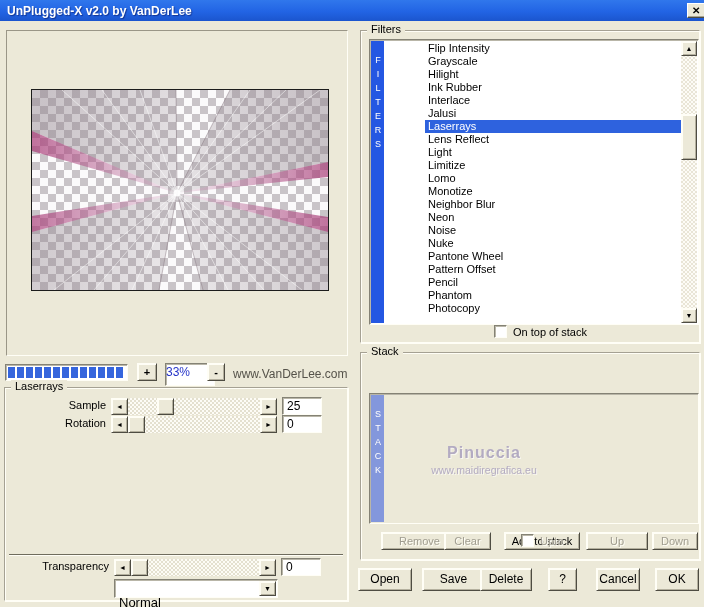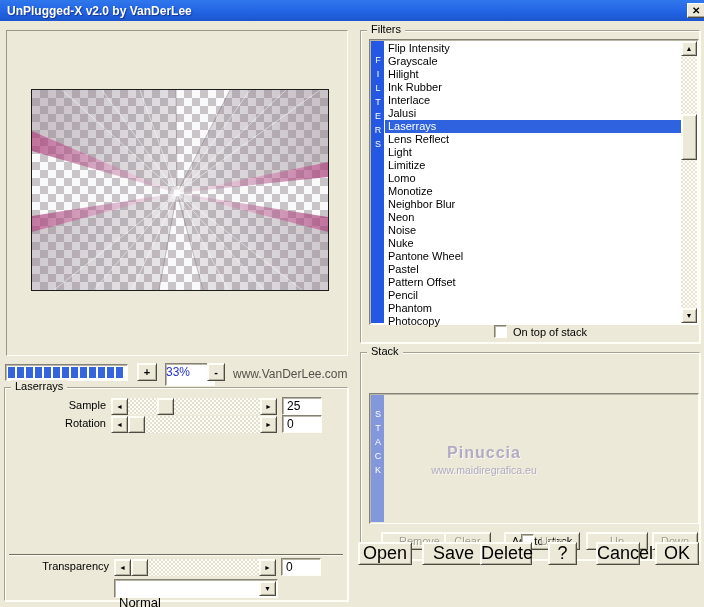--- a/index.html
+++ b/index.html
@@ -58,21 +58,21 @@
   .combo{position:absolute;left:109px;top:191px;width:164px;height:19px;background:#fff;}
   .combo .combo-text{position:absolute;left:4px;top:15px;line-height:16px;font-size:13px;}
   .combo .combo-btn{position:absolute;right:1px;top:1px;width:17px;height:15px;font-size:7px;line-height:14px;}
 
   
   .filters-group{left:360px;top:30px;width:340px;height:313px;}
   .listbox{position:absolute;left:8px;top:8px;width:330px;height:286px;}
   .strip{position:absolute;left:1px;top:1px;bottom:1px;width:13px;background:var(--strip_blue);color:#fff;
     writing-mode:vertical-rl;text-orientation:upright;font-size:9px;letter-spacing:4px;padding-top:14px;
     box-sizing:border-box;text-align:left;line-height:13px;}
-  .list-items{position:absolute;left:15px;top:2px;right:17px;}
+  .list-items{position:absolute;left:15px;top:2px;right:17px;padding-left:40px;}
   .list-item{height:13px;line-height:13px;padding-left:3px;white-space:nowrap;overflow:hidden;}
   .list-item.selected{background:var(--selection_blue);color:#fff;}
   .scrollbar{position:absolute;right:1px;top:1px;bottom:1px;width:16px;
     background:repeating-conic-gradient(#fdfcf6 0% 25%, #e9e5d6 0% 50%) 0 0/4px 4px;}
   .sb-btn{position:absolute;left:0;width:16px;height:15px;font-size:7px;line-height:13px;}
   .sb-up{top:0;} .sb-down{bottom:0;}
   .sb-thumb{position:absolute;left:0;top:73px;width:16px;height:46px;}
   .ontop-row{position:absolute;left:133px;top:294px;display:flex;align-items:center;gap:6px;}
 
   
@@ -84,21 +84,21 @@
     text-shadow:1px 1px 0 rgba(255,255,255,.65);}
   .watermark .wm-name{font-size:16px;font-weight:bold;letter-spacing:1px;}
   .watermark .wm-url{font-size:10.5px;margin-top:2px;}
   .stack-actions .btn{position:absolute;top:179px;height:18px;line-height:16px;}
   .remove-btn{left:20px;width:77px;} .clear-btn{left:83px;width:47px;}
   .upto-row{position:absolute;left:160px;top:181px;display:flex;align-items:center;gap:6px;color:var(--disabled_text);
     text-shadow:1px 1px 0 #fffef6;}
   .up-btn{left:225px;width:62px;} .down-btn{left:291px;width:46px;}
 
   
-  .footer .btn{position:absolute;top:542px;height:23px;line-height:21px;font-size:18px;}
+  .footer .btn{position:absolute;top:568px;height:23px;line-height:21px;font-size:12px;}
   .footer button:nth-of-type(1){left:358px;width:54px;}
   .footer button:nth-of-type(2){left:422px;width:63px;}
   .footer button:nth-of-type(3){left:480px;width:52px;}
   .footer button:nth-of-type(4){left:548px;width:29px;}
   .footer button:nth-of-type(5){left:596px;width:44px;}
   .footer button:nth-of-type(6){left:655px;width:44px;}
 </style>
 </head>
 <body>
 
@@ -259,21 +259,20 @@
           <div class="list-item"><span>Neighbor Blur</span></div>
 
           <div class="list-item"><span>Neon</span></div>
 
           <div class="list-item"><span>Noise</span></div>
 
           <div class="list-item"><span>Nuke</span></div>
 
           <div class="list-item"><span>Pantone Wheel</span></div>
 
-          <div class="list-item"><span>Pastel</span></div>
 
           <div class="list-item"><span>Pattern Offset</span></div>
 
           <div class="list-item"><span>Pencil</span></div>
 
           <div class="list-item"><span>Phantom</span></div>
 
           <div class="list-item"><span>Photocopy</span></div>
         </div>
       <div class="scrollbar">

